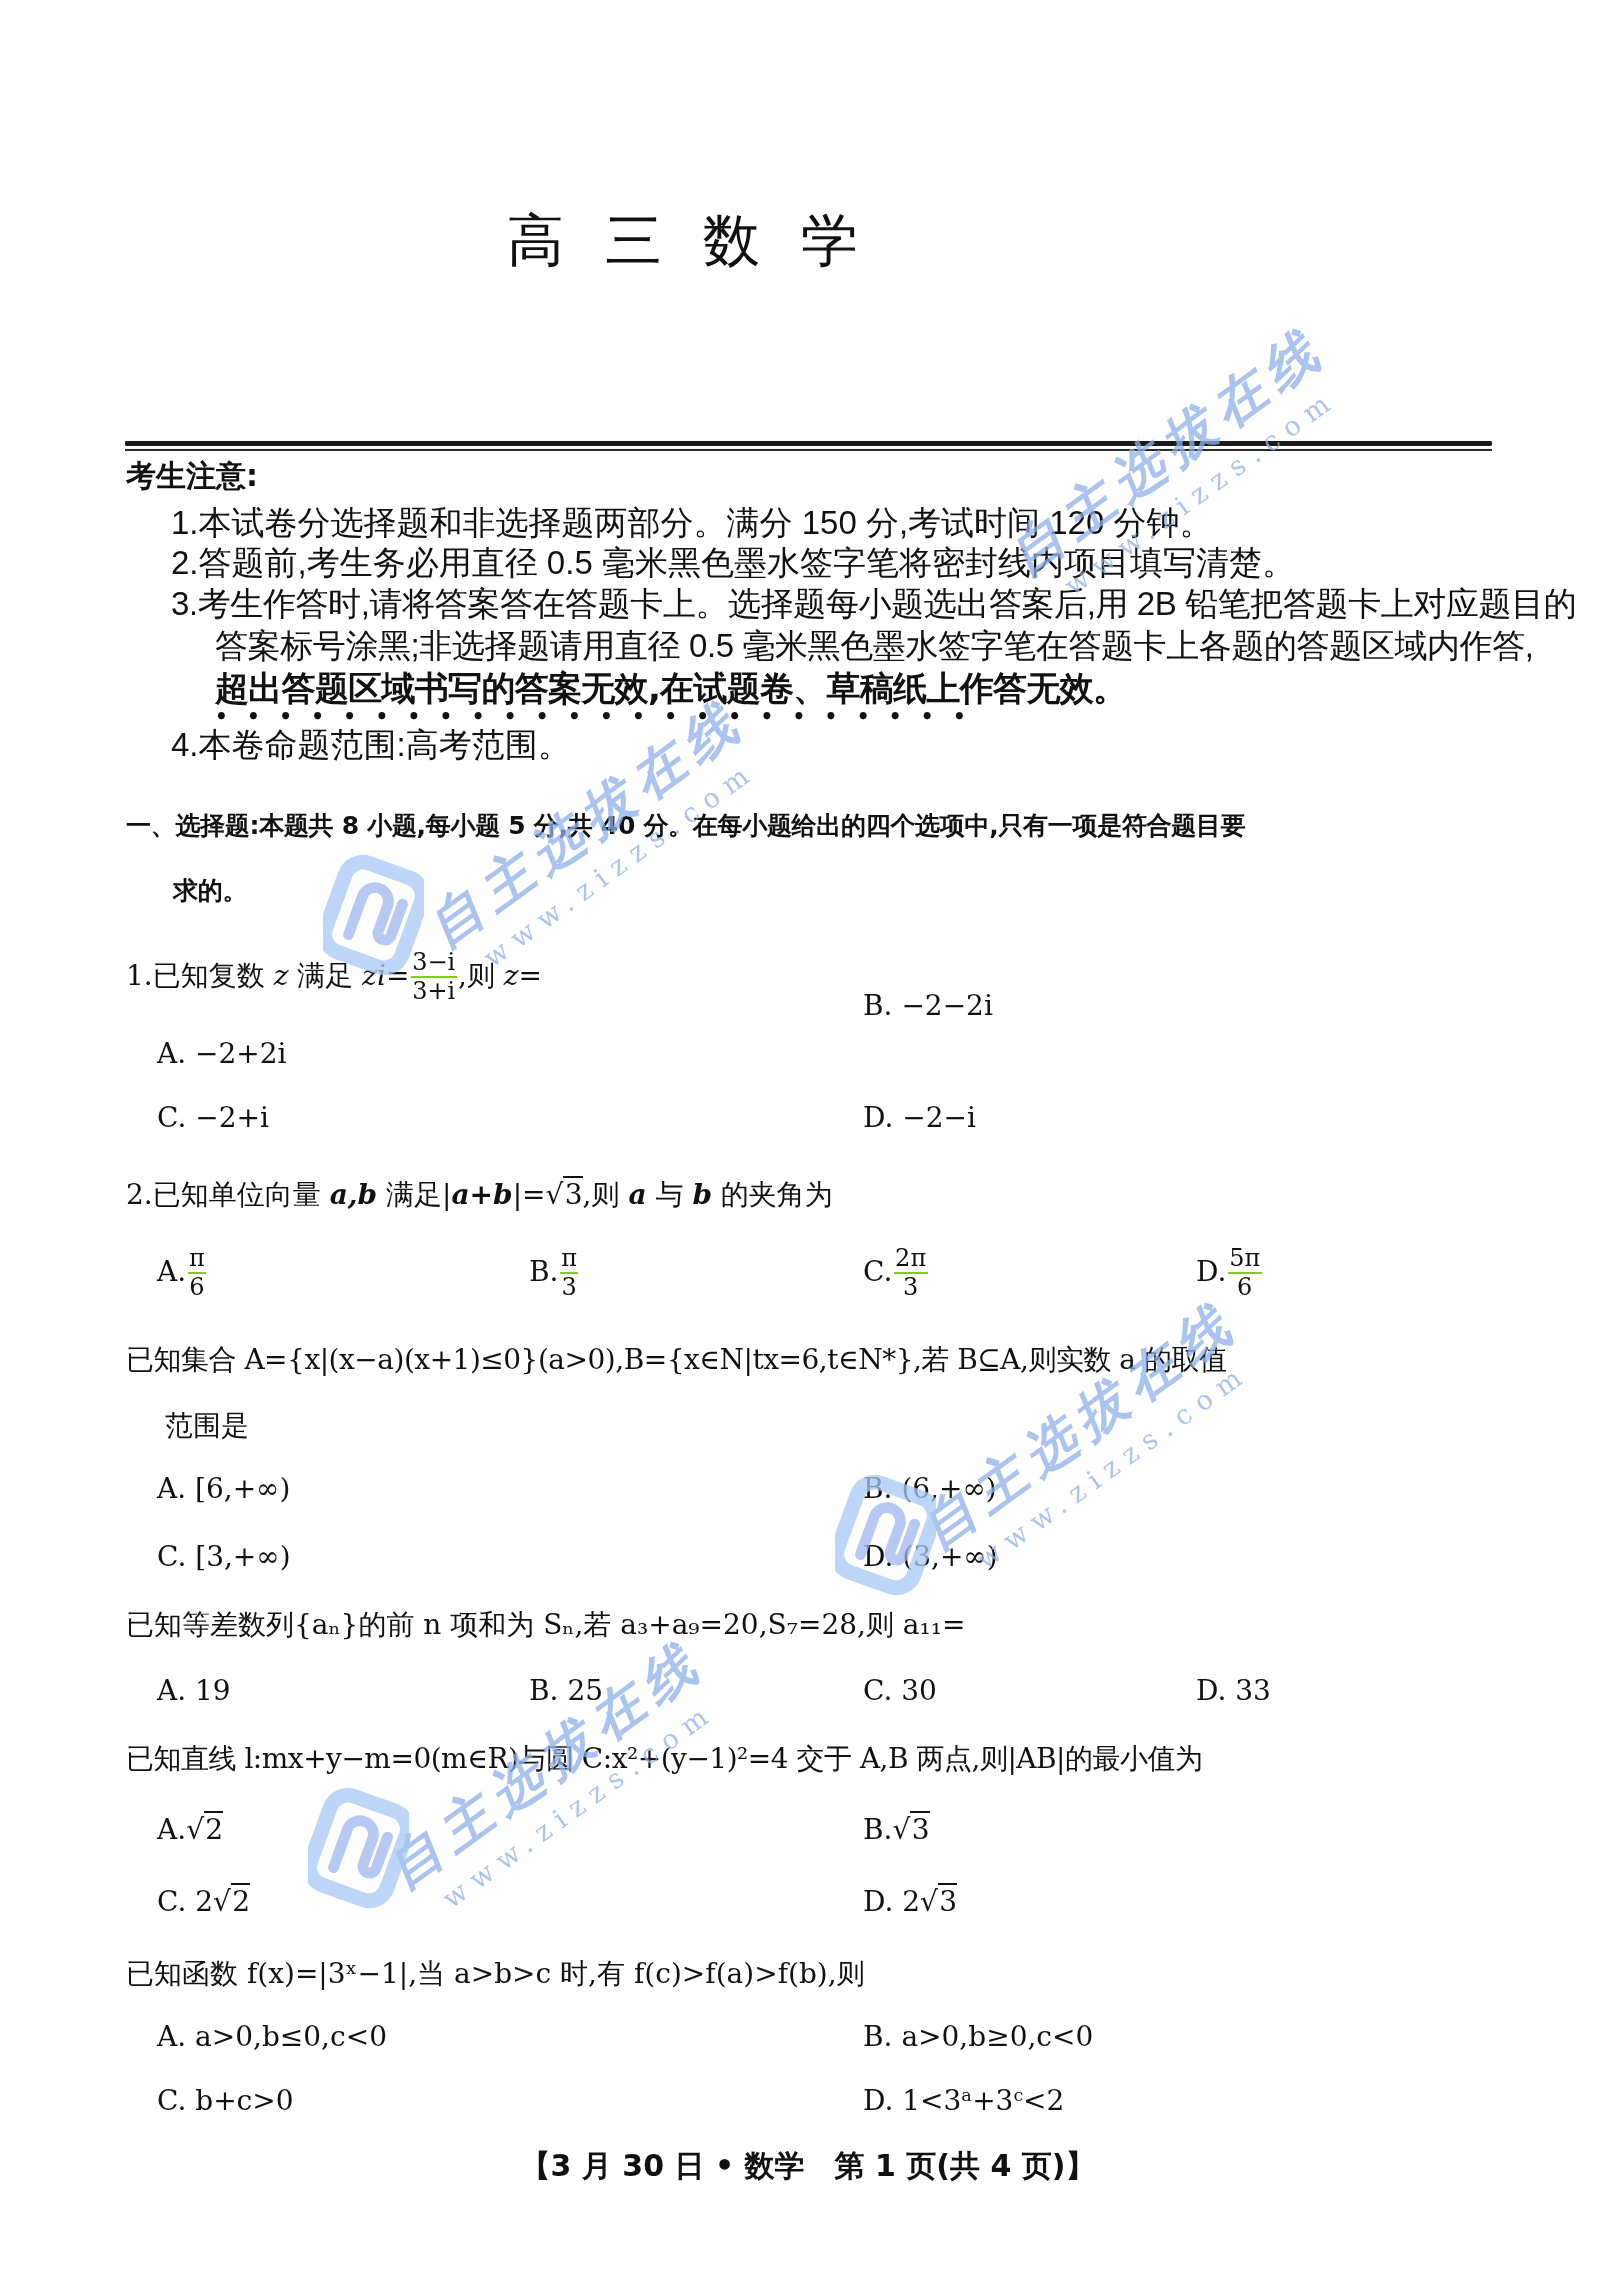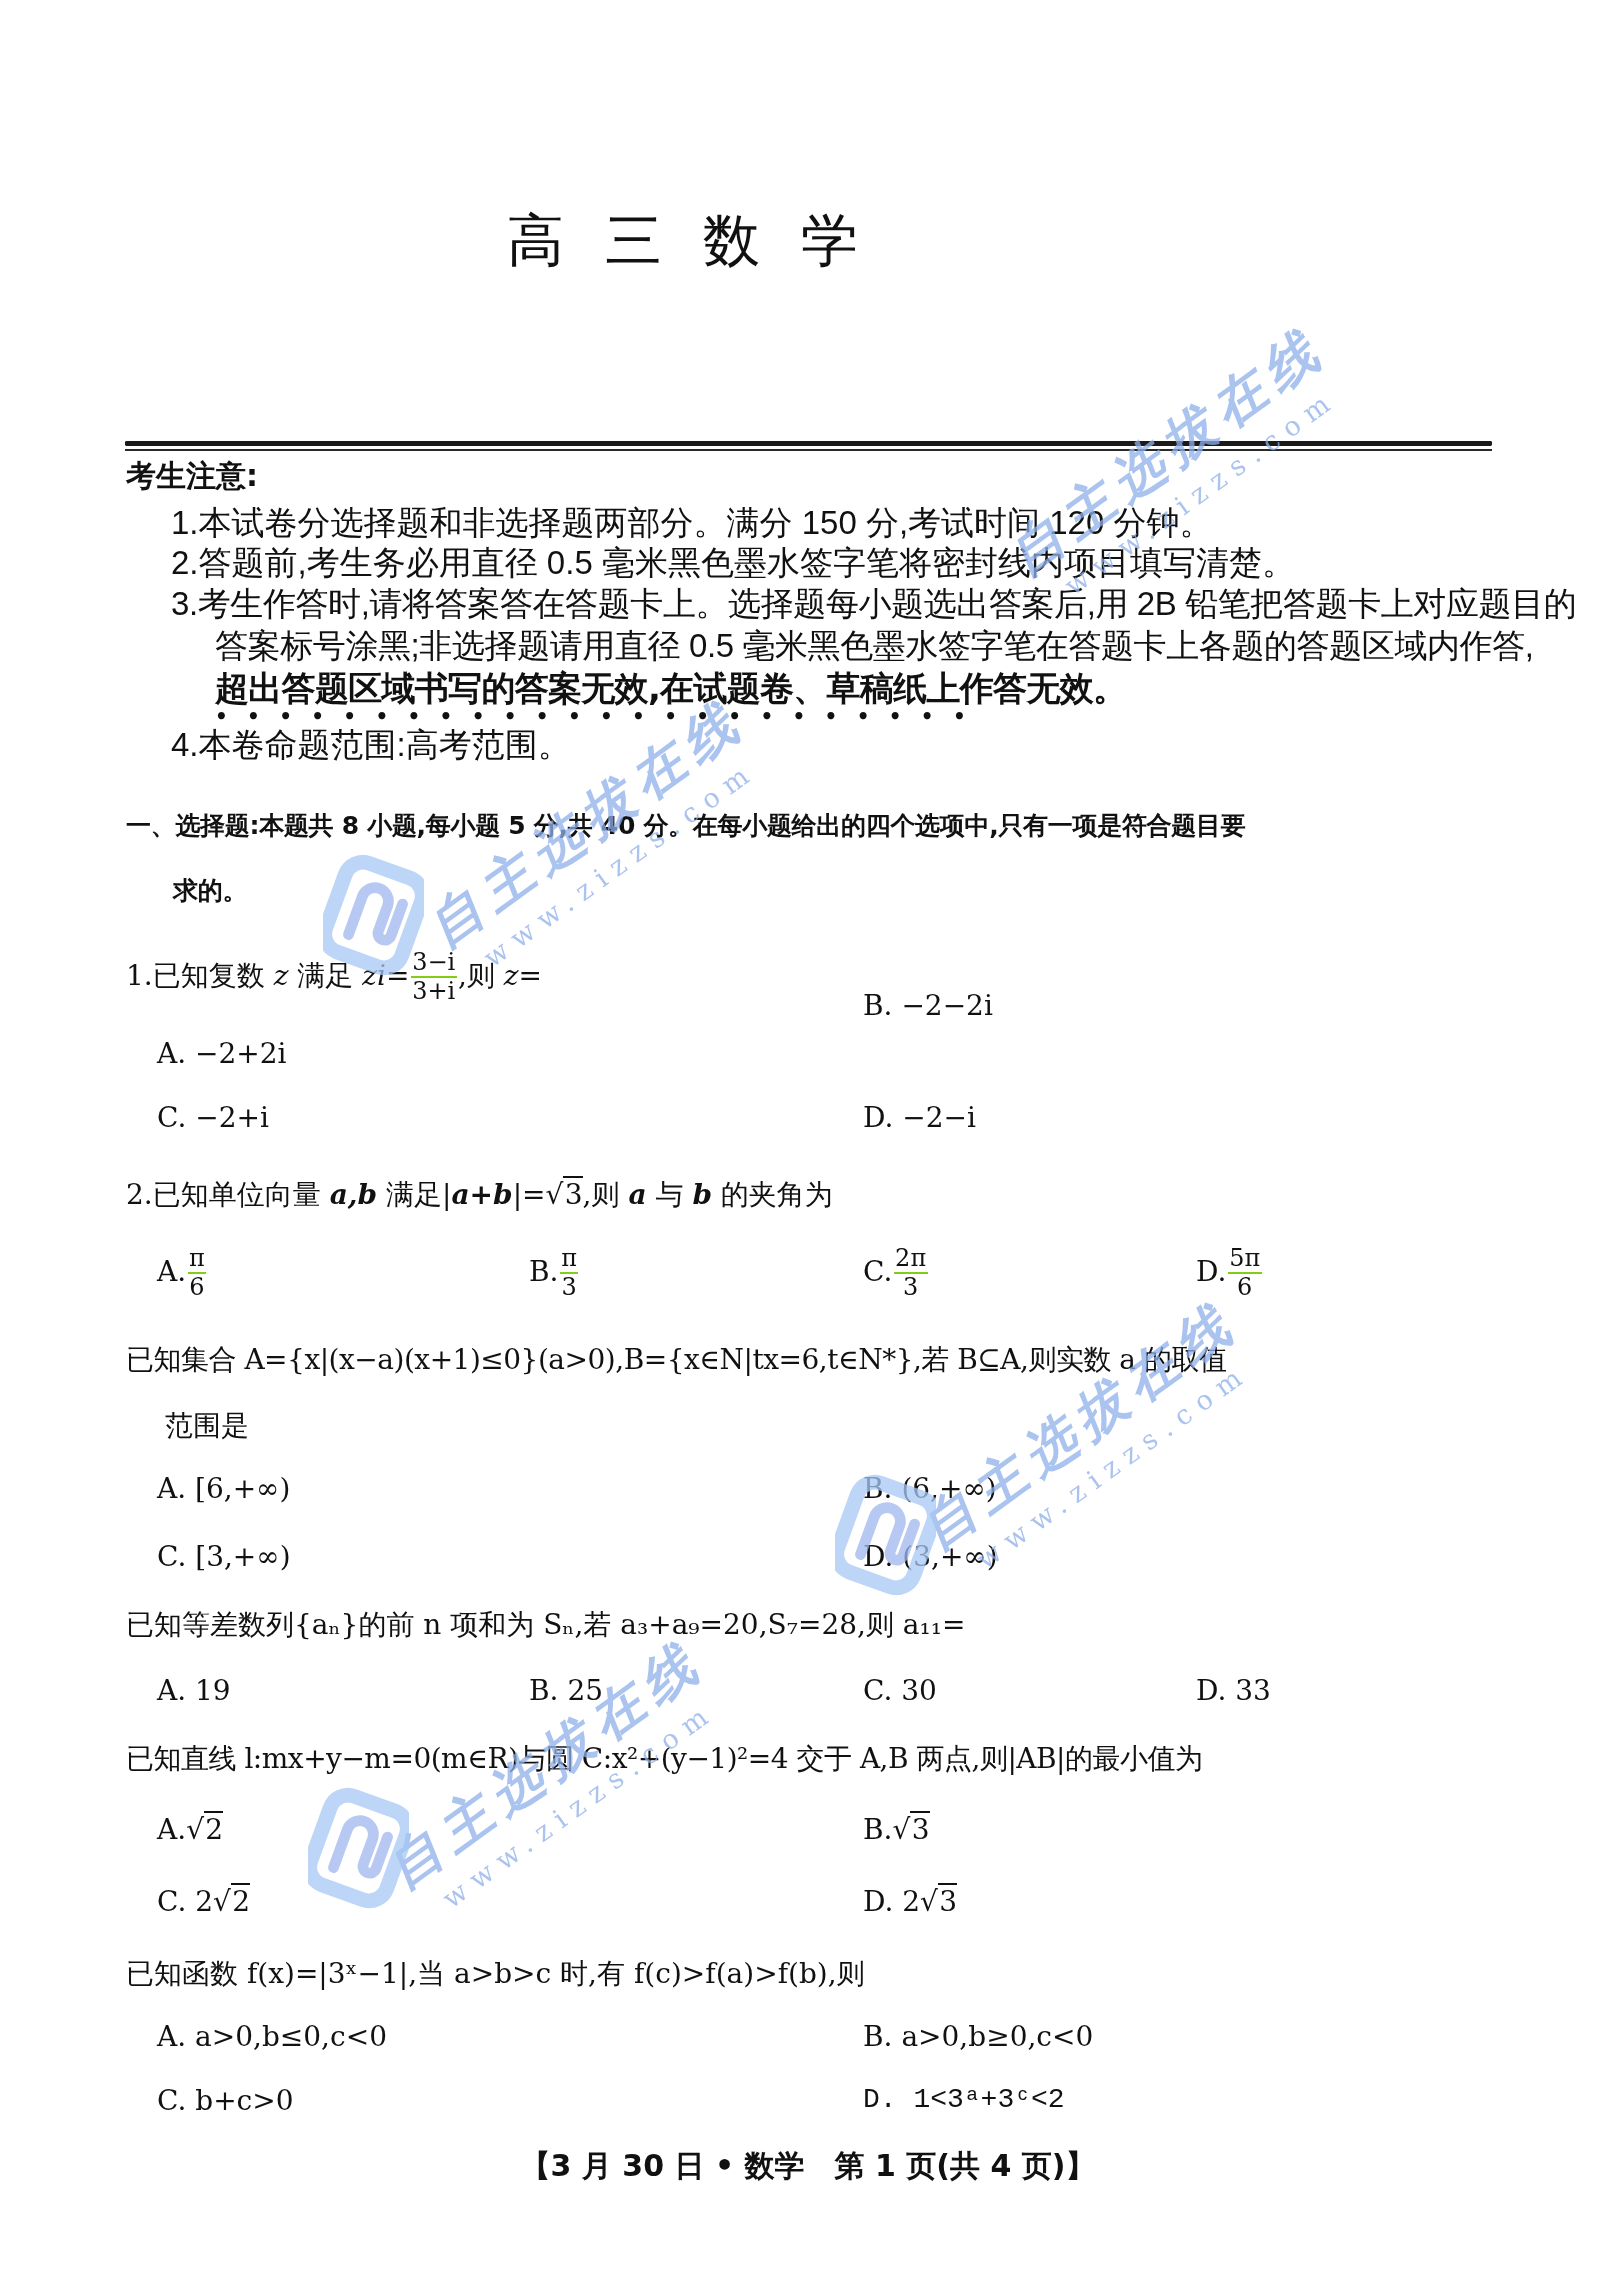--- a/index.html
+++ b/index.html
@@ -90,21 +90,21 @@
 <div class="abs q" style="left:126px; top:1740px; letter-spacing:-0.5px;">已知直线 l:mx+y−m=0(m∈R)与圆 C:x²+(y−1)²=4 交于 A,B 两点,则|AB|的最小值为</div>
 <div class="abs opt" style="left:157px; top:1813px;"><span>A.</span><span></span>√<span class="sqrt">2</span></div>
 <div class="abs opt" style="left:863px; top:1813px;"><span>B.</span><span></span>√<span class="sqrt">3</span></div>
 <div class="abs opt" style="left:157px; top:1885px;"><span>C. </span><span>2</span>√<span class="sqrt">2</span></div>
 <div class="abs opt" style="left:863px; top:1885px;"><span>D. </span><span>2</span>√<span class="sqrt">3</span></div>
 
 <div class="abs q" style="left:126px; top:1955px;">已知函数 f(x)=|3ˣ−1|,当 a&gt;b&gt;c 时,有 f(c)&gt;f(a)&gt;f(b),则</div>
 <div class="abs opt" style="left:157px; top:2020px;">A. a&gt;0,b≤0,c&lt;0</div>
 <div class="abs opt" style="left:863px; top:2020px;">B. a&gt;0,b≥0,c&lt;0</div>
 <div class="abs opt" style="left:157px; top:2084px;">C. b+c&gt;0</div>
-<div class="abs opt" style="left:863px; top:2084px;font-family:Liberation Mono, monospace;">D. 1&lt;3ᵃ+3ᶜ&lt;2</div>
+<div class="abs opt" style="left:863px; top:2084px;">D. 1&lt;3ᵃ+3ᶜ&lt;2</div>
 
 <div class="abs footer">【3 月 30 日 • 数学　第 1 页(共 4 页)】</div>
 
 <div class="wm-text" style="left:1055px; top:514px; transform: rotate(-36deg);">
   <span class="big">自主选拔在线</span><span class="url">www.zizzs.com</span>
 </div>
 <div class="wm-text" style="left:474px; top:886px; transform: rotate(-36deg);">
   <span class="big">自主选拔在线</span><span class="url">www.zizzs.com</span>
 </div>
 <div class="wm-text" style="left:967px; top:1488px; transform: rotate(-36deg);">

